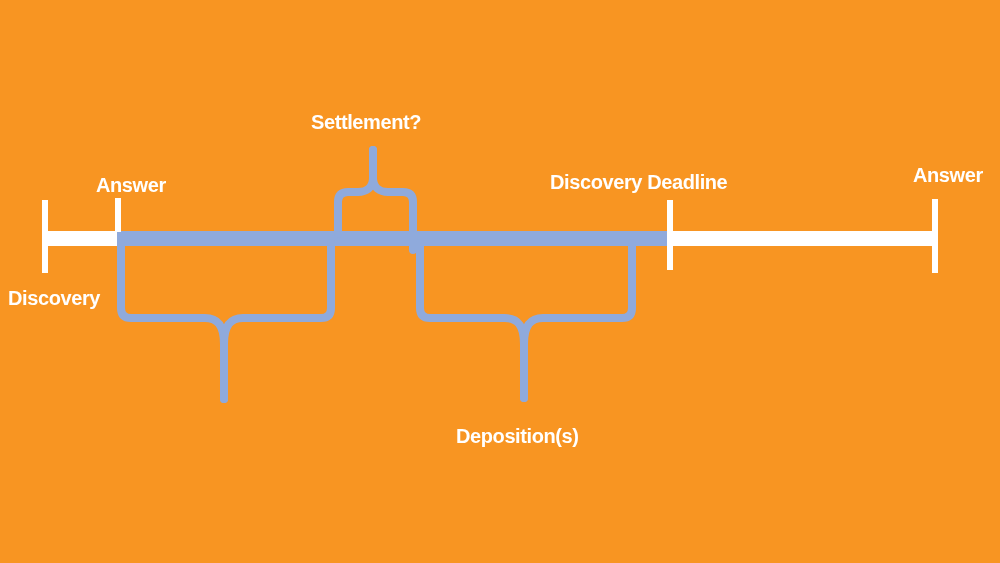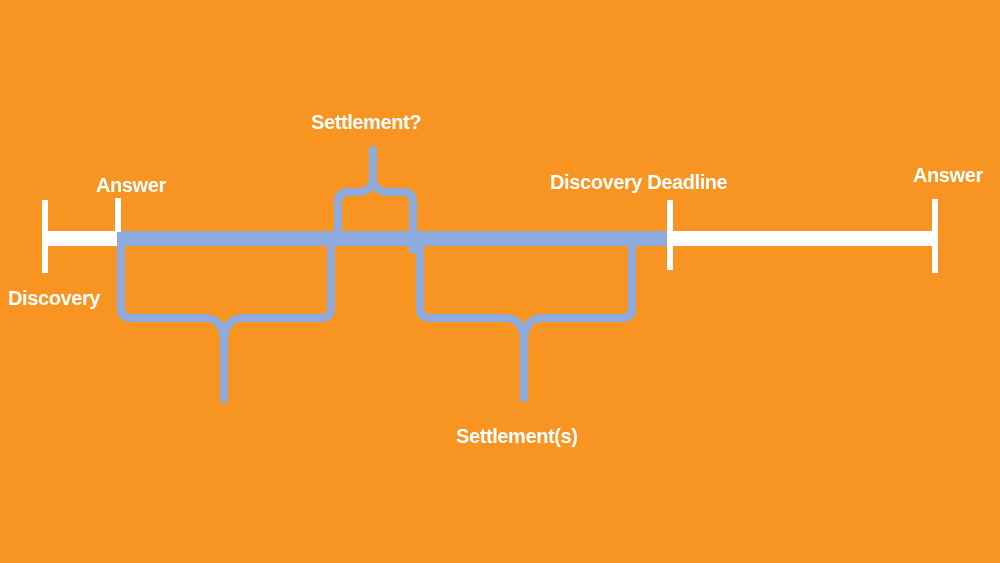--- a/index.html
+++ b/index.html
@@ -78,15 +78,15 @@
       <path stroke-width="8" d="M632,243 V308 Q632,318 622,318 H543 C531,318 524,325 524,344 V398"></path>
     </g>
   </svg>
 
   <div class="label" id="petition-label">Discovery</div>
   <div class="label" id="answer-label">Answer</div>
   <div class="label" id="discovery-deadline-label">Discovery Deadline</div>
   <div class="label" id="trial-label">Answer</div>
 
   <div class="label" id="settlement-label">Settlement?</div>
-  <div class="label" id="depositions-label">Settlement(s)</div>
+  <div class="label" id="depositions-label">Deposition(s)</div>
 
 </div>
 
 </body></html>

